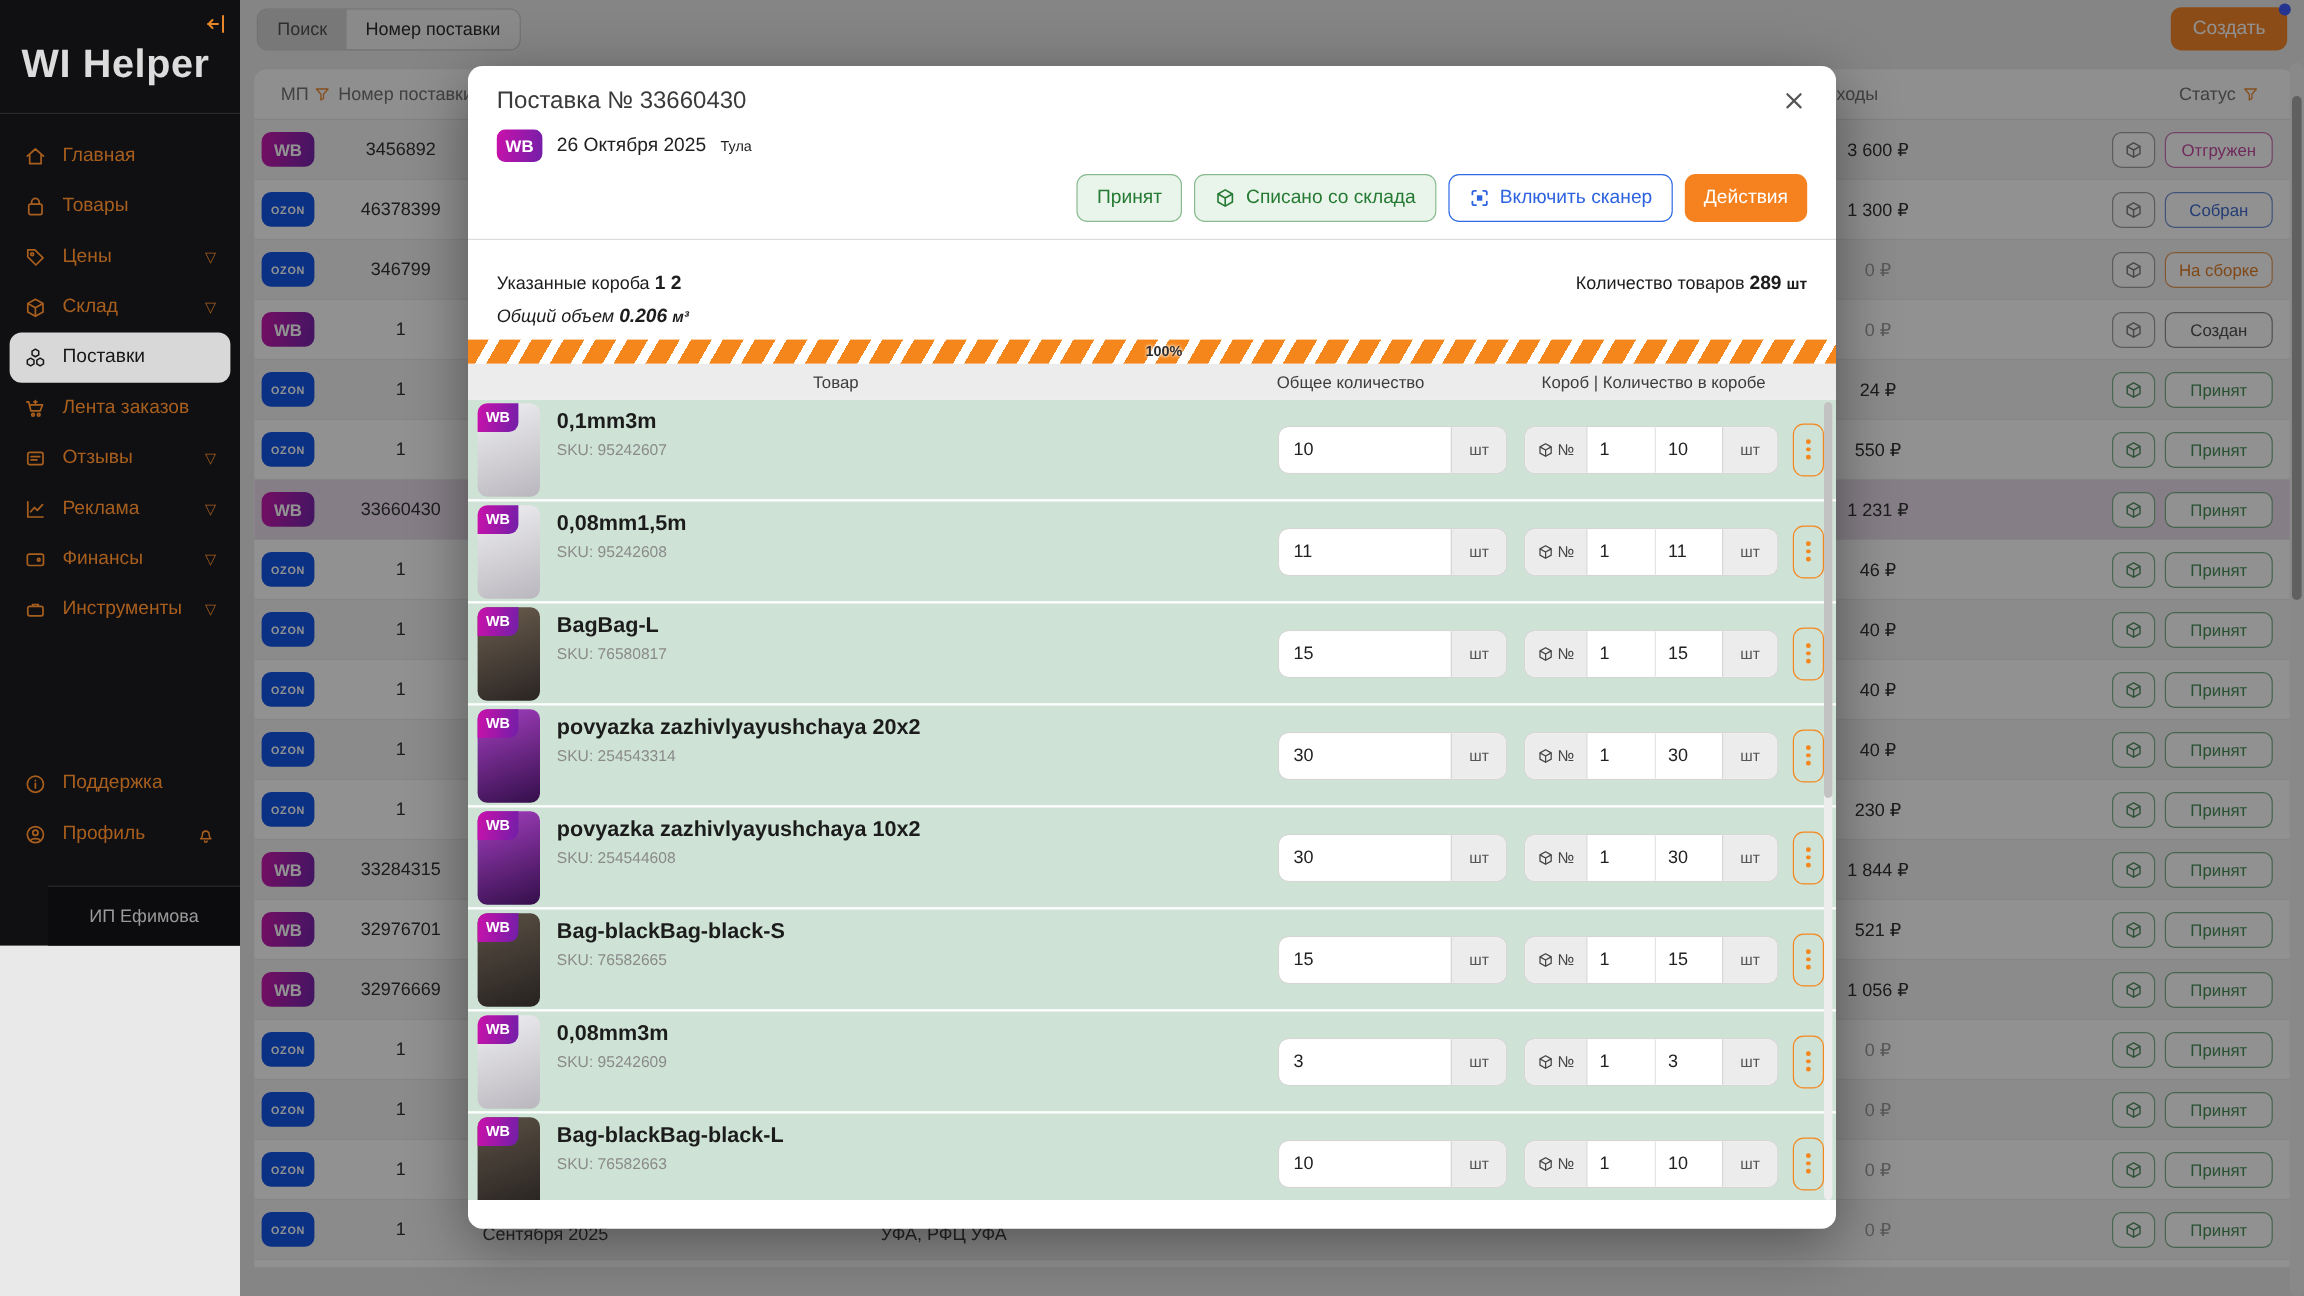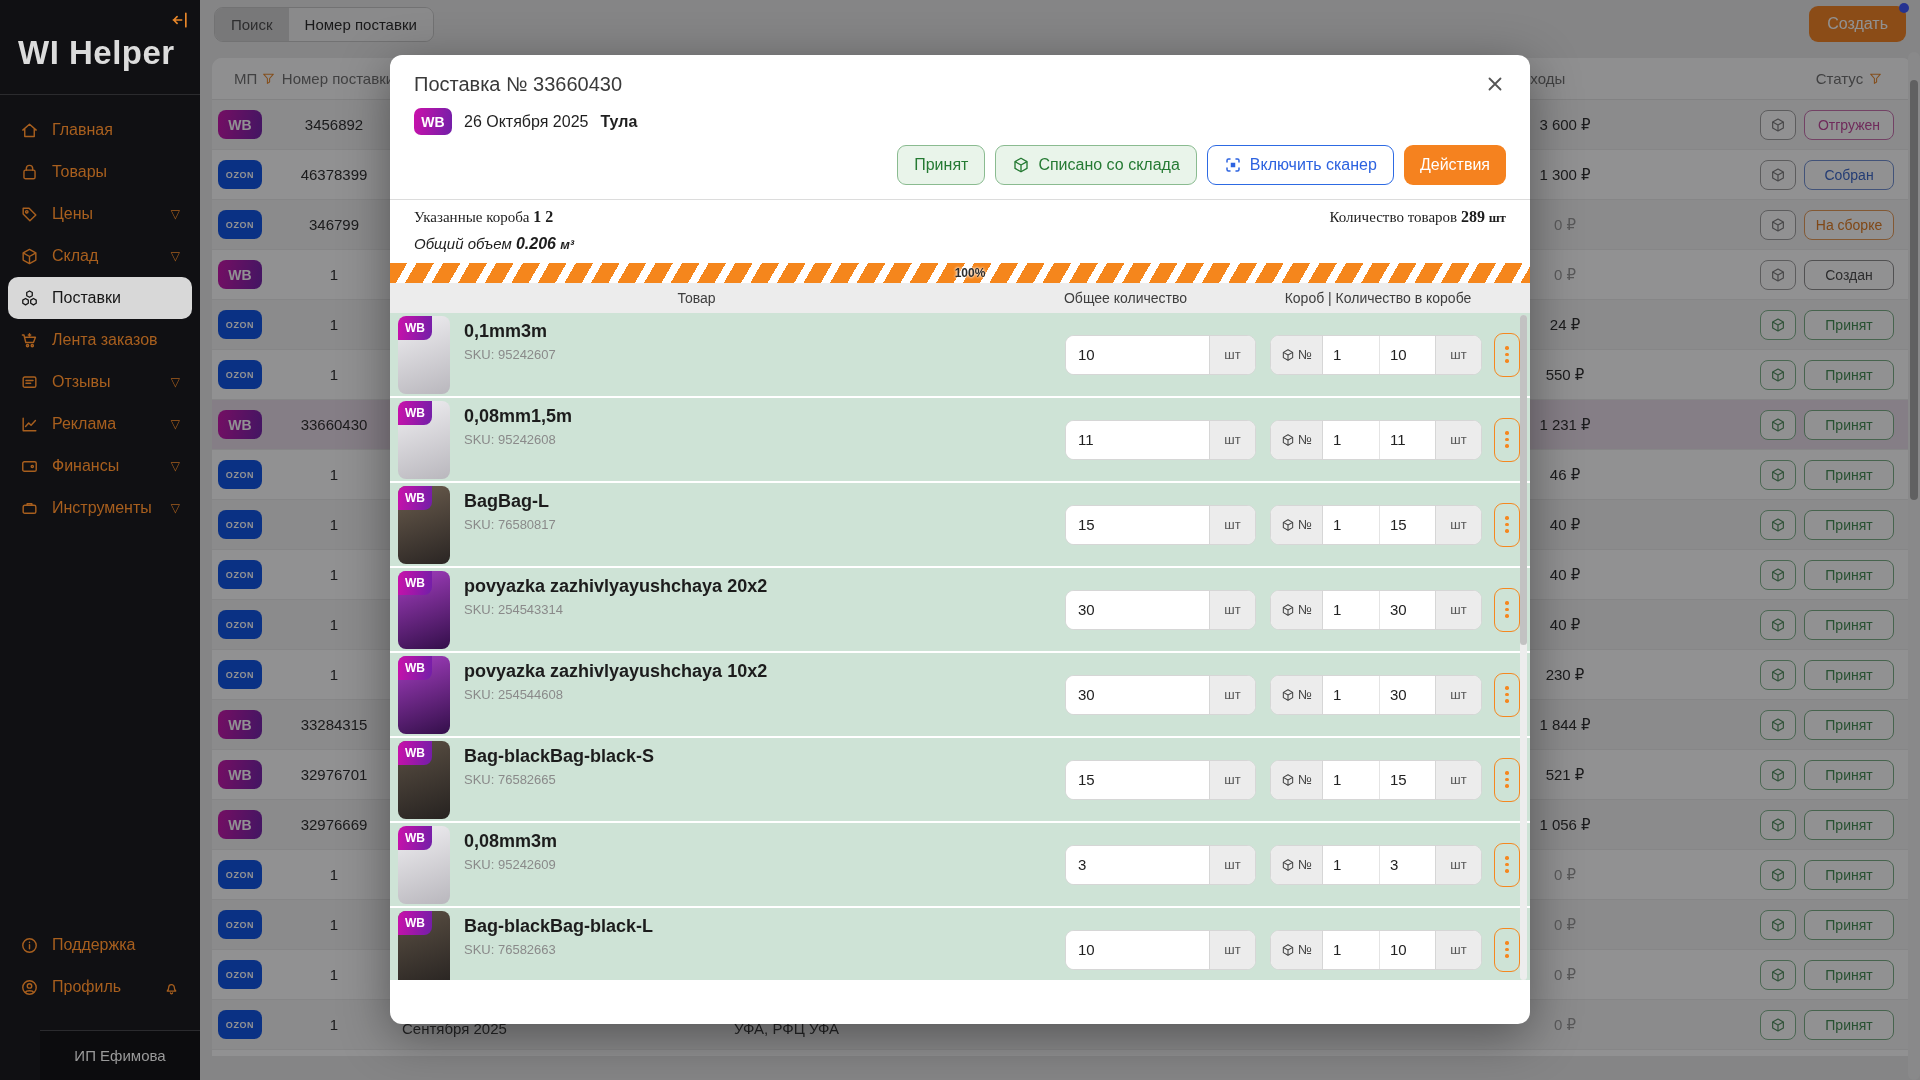--- a/index.html
+++ b/index.html
@@ -1,21 +1,21 @@
 <!DOCTYPE html>
 <html><head>
 <meta charset="utf-8">
 <style>
   * { margin:0; padding:0; box-sizing:border-box; }
   html,body { width:1920px; height:1080px; overflow:hidden; }
   body { font-family:"Liberation Sans","DejaVu Sans",sans-serif; background:#e9e9e9; position:relative; color:#222; }
   svg { display:block; }
 
   
-  .sidebar { position:absolute; left:0; top:0; width:200px; height:1080px; background:#101013; z-index:60; }
+  .sidebar { position:absolute; left:0; top:0; width:200px; height:788px; background:#101013; z-index:60; }
   .collapse-btn { position:absolute; top:10px; right:10px; color:#e8872a; background:none; border:none; cursor:pointer; }
   .logo { color:#dcdcdc; font-size:33px; font-weight:bold; letter-spacing:.5px; padding:34px 0 0 18px; }
   .sb-divider { border-top:1px solid #2b2b2e; margin:22px 0 14px 0; }
   .sb-list { padding:0 8px; }
   .sb-item { display:flex; align-items:center; gap:13px; height:42px; padding:0 12px; color:#a85f1e; font-size:16px; border-radius:10px; cursor:pointer; }
   .sb-item .chev { margin-left:auto; font-size:12px; }
   .sb-item.active { background:#d8d8d8; color:#161616; }
   .sb-item .ic { flex:0 0 19px; }
   .sb-bottom { position:absolute; left:0; right:0; bottom:72px; padding:0 8px; }
   .sb-account { position:absolute; left:0; right:0; bottom:0; height:50px; border-top:1px solid #2b2b2e; background:#0c0c0e; color:#9a9a9a; font-size:15px; display:flex; align-items:center; justify-content:center;margin-left:40px; }
@@ -69,28 +69,28 @@
 
   
   .modal { position:absolute; left:390px; top:55px; width:1140px; height:969px; background:#fff; border-radius:12px; z-index:100; box-shadow:0 12px 50px rgba(0,0,0,.4); overflow:hidden; }
   .m-pad { padding-left:24px; padding-right:24px; }
   .m-head-row { display:flex; align-items:flex-start; padding-top:18px; }
   .m-title { font-size:20px; color:#3a3a3a; }
   .close-btn { margin-left:auto; border:none; background:none; color:#555; cursor:pointer; }
   .m-sub-row { display:flex; align-items:center; gap:12px; margin-top:12px; }
   .wb-chip { width:38px; height:27px; border-radius:7px; background:linear-gradient(100deg,#cb11ab,#711fa8); color:#fff; font-weight:bold; font-size:14px; display:flex; align-items:center; justify-content:center; }
   .m-date { font-size:16px; color:#1f1f1f; }
-  .m-city { font-size:16px; color:#1f1f1f;font-weight:bold; }
+  .m-city { font-size:12px; color:#1f1f1f; }
   .m-actions { display:flex; justify-content:flex-end; gap:10px; margin-top:10px; }
   .btn { height:40px; border-radius:9px; font-size:16px; display:flex; align-items:center; gap:8px; padding:0 16px; cursor:pointer; }
   .btn-green { background:#e9f4ea; border:1px solid #8abb90; color:#257a33; }
   .btn-blue { background:#fff; border:1.5px solid #2d6ae3; color:#2d63e0; }
   .btn-orange { background:#f5821f; border:none; color:#fff;align-items:center; }
   .m-divider { border-top:1px solid #dcdcdc; margin-top:14px; }
-  .m-info-row { display:flex; align-items:baseline; margin-top:8px; font-size:15px; color:#1d1d1d;font-family:Liberation Serif, serif; }
+  .m-info-row { display:flex; align-items:baseline; margin-top:28px; font-size:15px; color:#1d1d1d; }
   .m-info-row .right { margin-left:auto; }
   .m-info-row b, .m-volume b { font-size:16px; }
   b.small-unit { font-size:13px; }
   .m-volume { margin-top:9px; font-size:15px; color:#1d1d1d;font-style:italic; }
   .m-progress { margin-top:10px; height:20px; position:relative;
     background:repeating-linear-gradient(120deg,#f5861c 0 15px,#ffffff 15px 23px); }
   .m-progress .label { position:absolute; inset:0; display:flex; align-items:center; justify-content:center; font-size:12px; font-weight:bold; color:#2c2c2c; text-shadow:0 0 3px #fff,0 0 3px #fff;margin-left:20px; }
   .m-cols { display:flex; align-items:center; height:30px; background:#ececec; color:#3d3d3d; font-size:14px; }
   .m-cols .c-product { width:613px; text-align:center; }
   .m-cols .c-qty { width:245px; text-align:center; }

